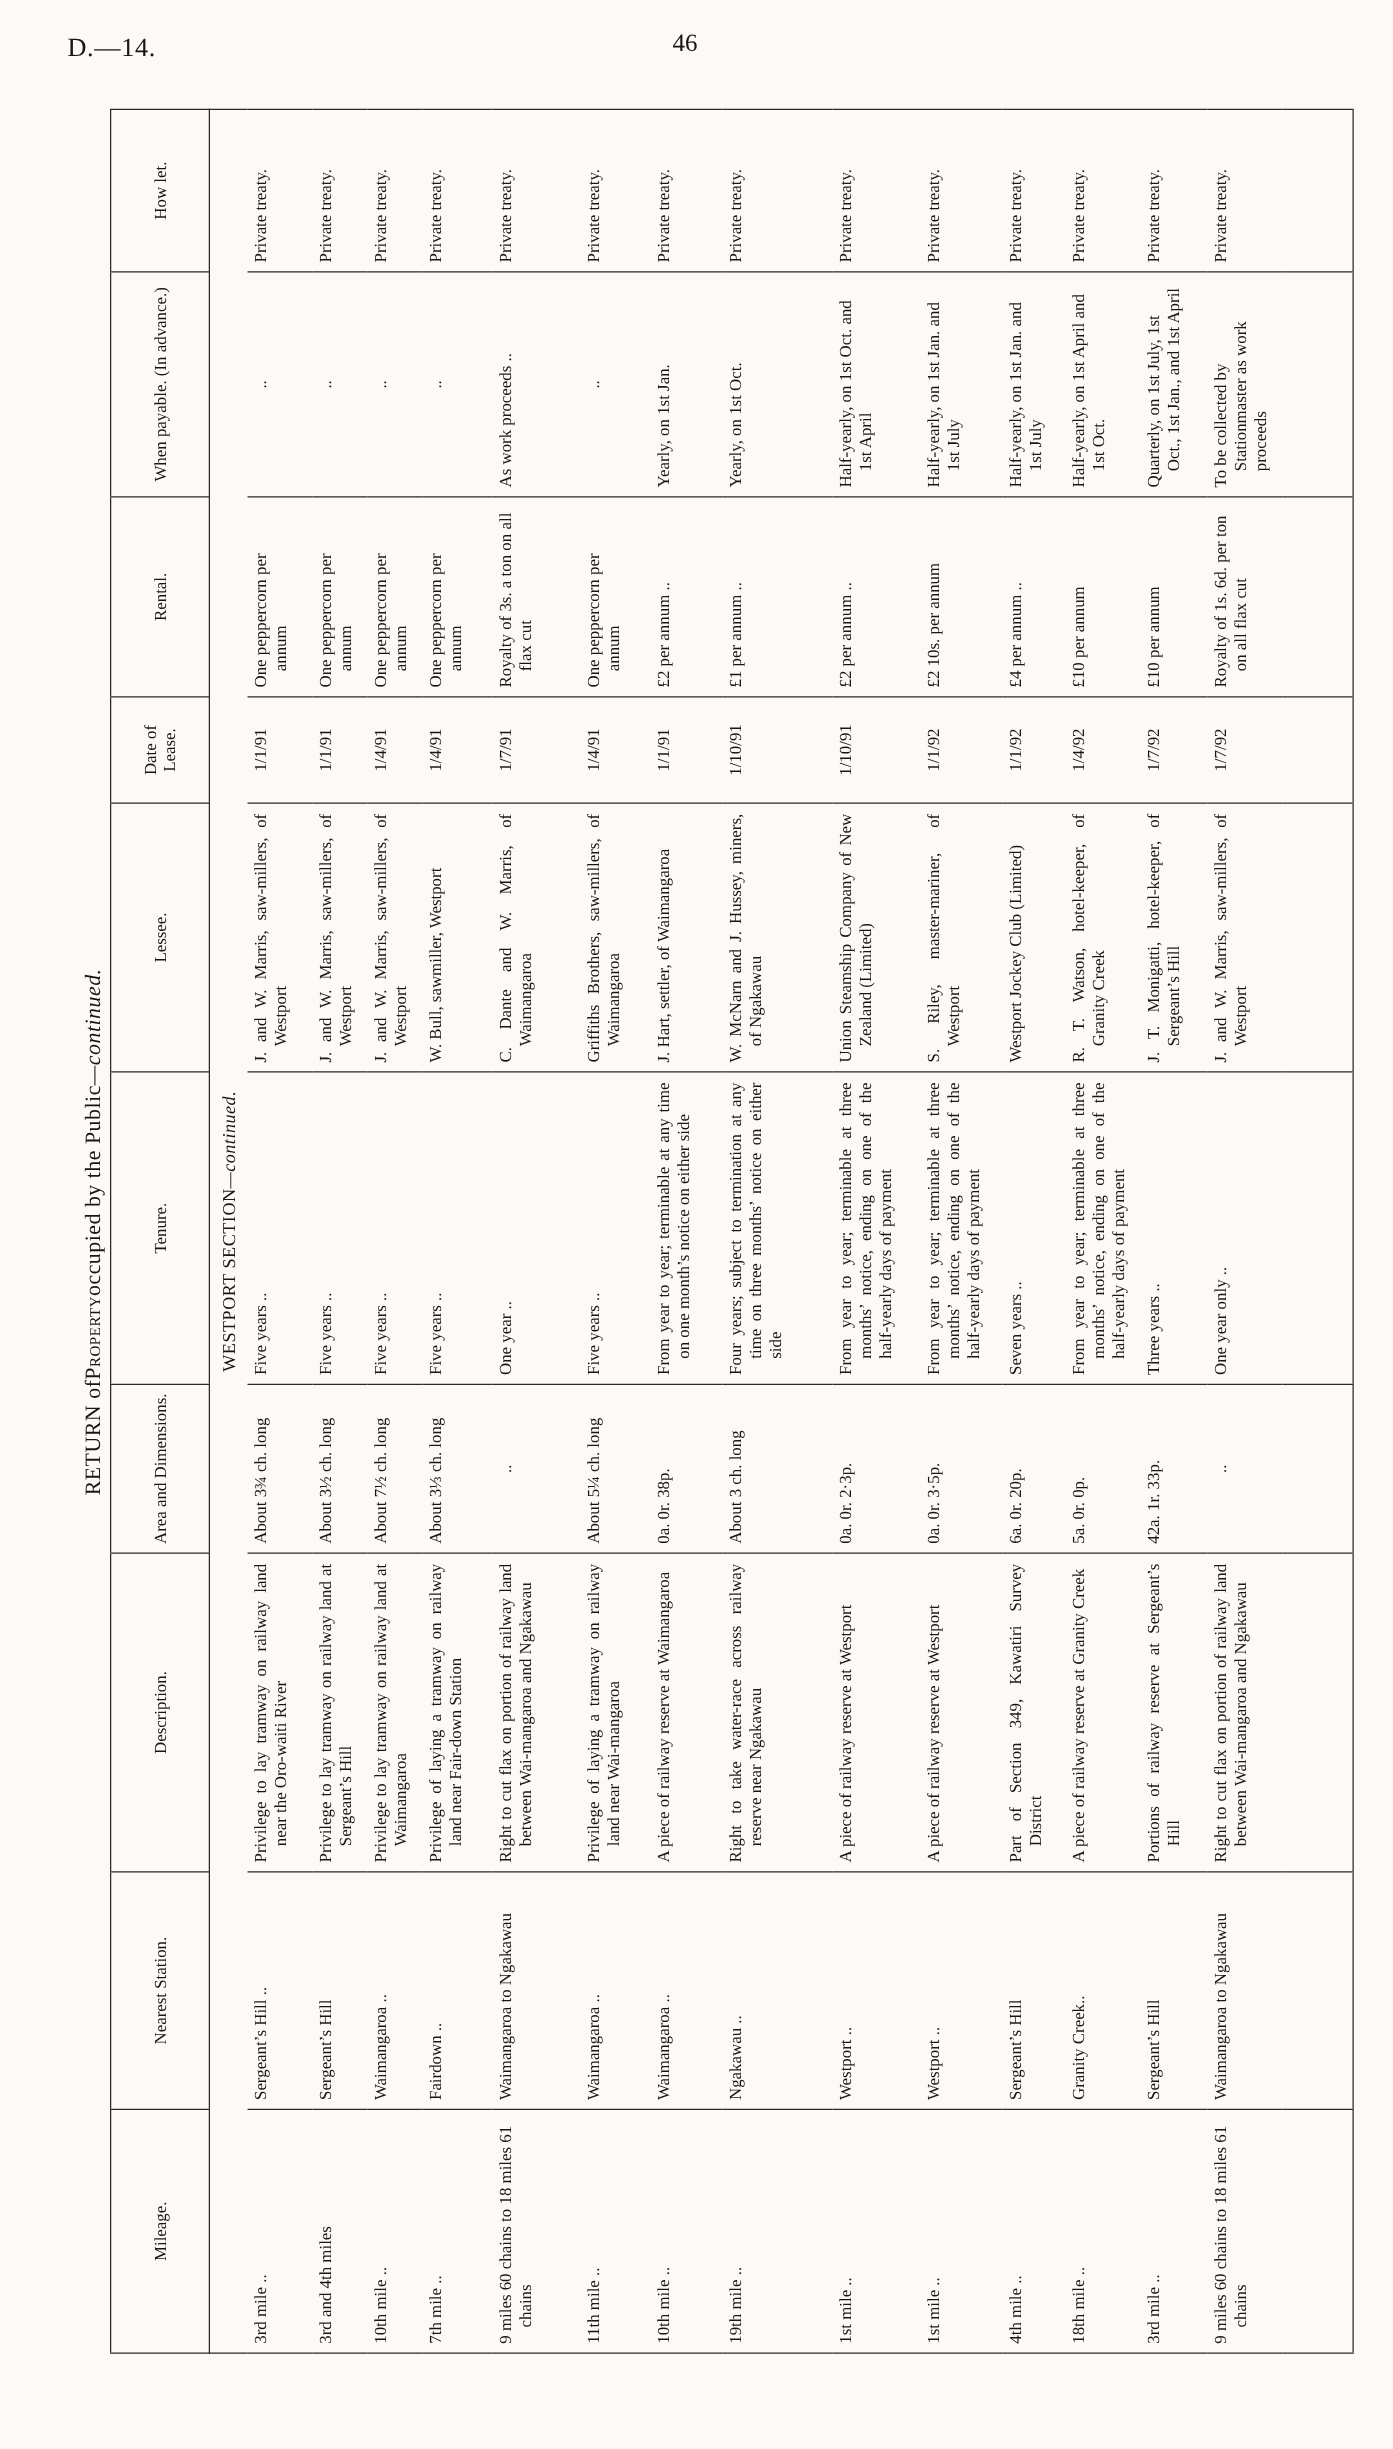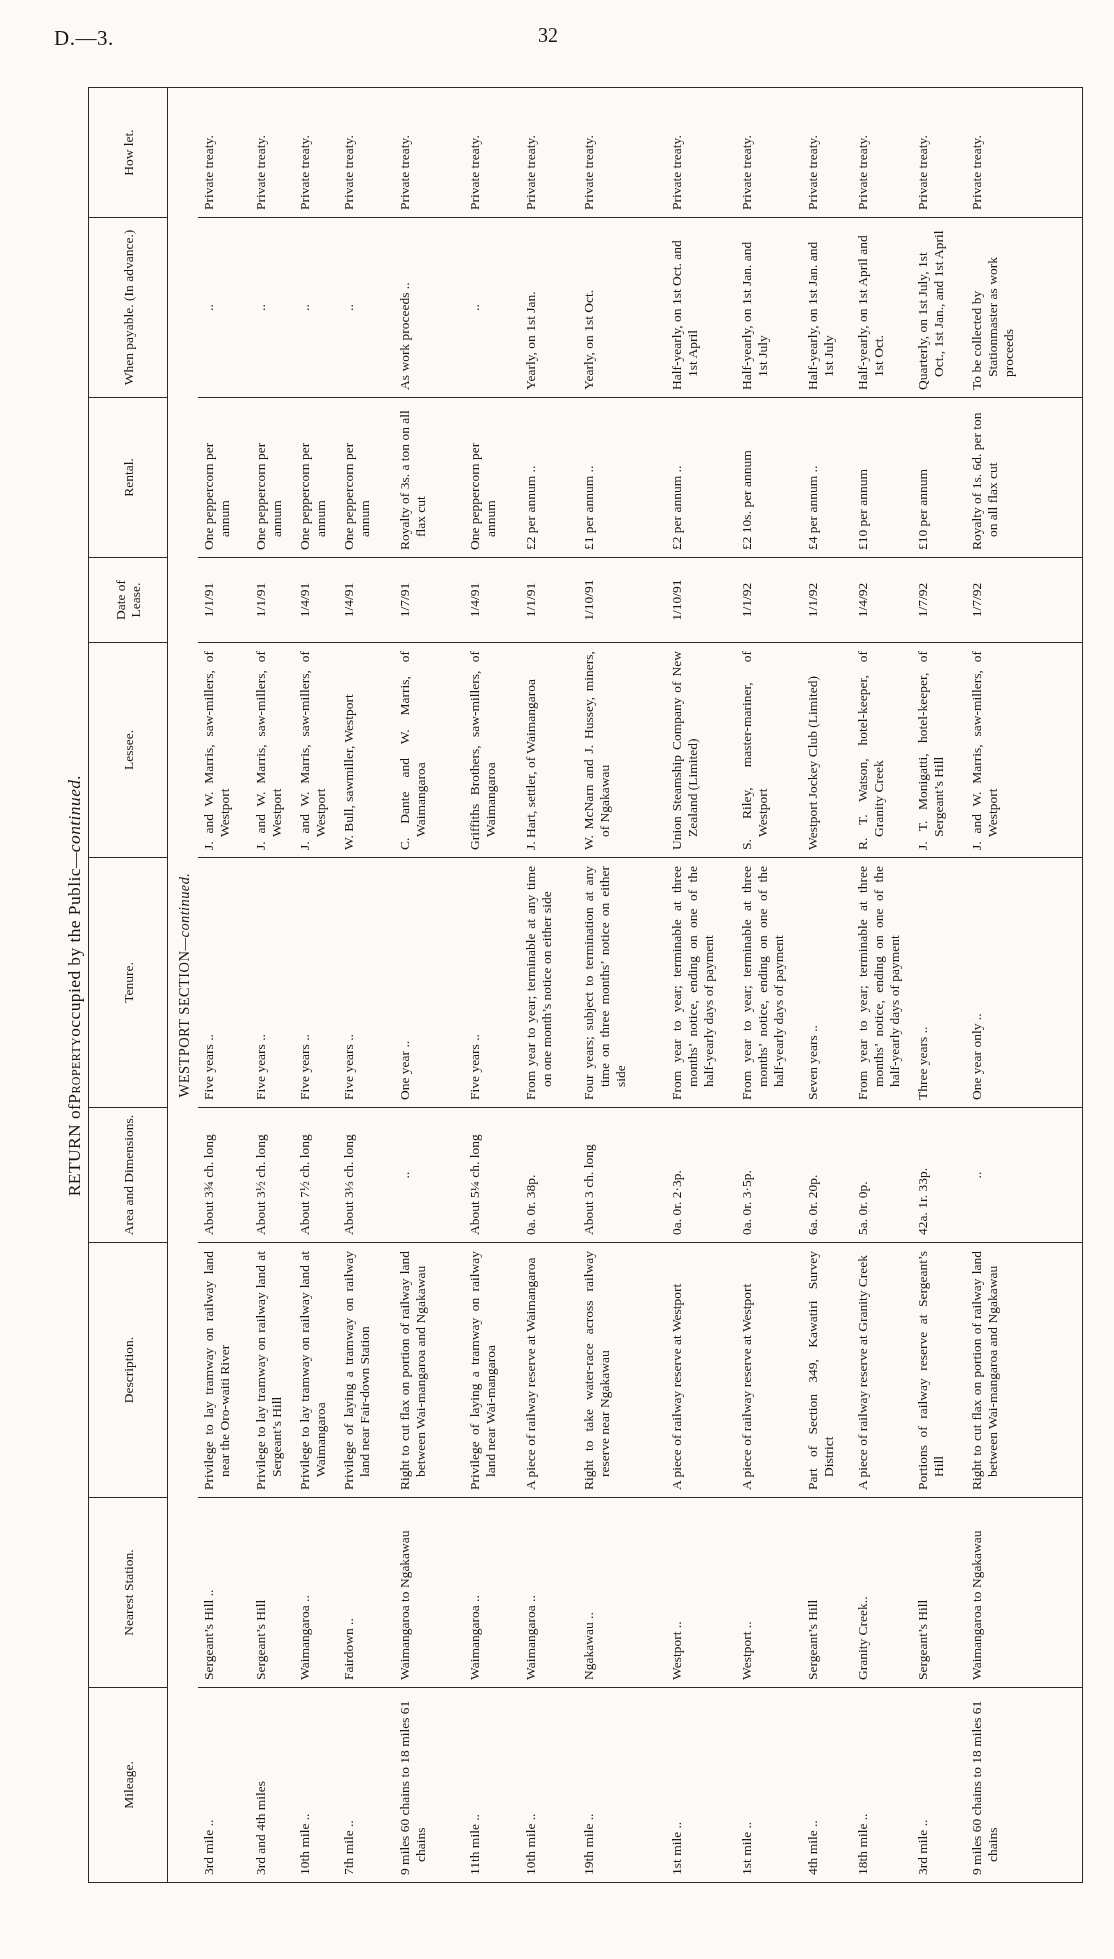--- a/index.html
+++ b/index.html
@@ -51,22 +51,22 @@
   }
   tr.section-row .it{font-style:italic;}
   td.h{padding-left:20px;text-indent:-13px;}          
   td.j{text-align:justify;}
   td.c{text-align:center;text-indent:0;padding-left:4px;padding-right:4px;}
   tr.filler td{border-bottom:none;}
 </style>
 </head>
 <body>
 
-<div class="doc-ref">D.—3.</div>
-<div class="page-num">32</div>
+<div class="doc-ref">D.—14.</div>
+<div class="page-num">46</div>
 
 <div class="rot">
   <div class="sheet-title">
     <span>RETURN of </span>
       <span class="sc">Property</span>
       <span> occupied by the Public</span>
       <span class="it">—continued.</span>
   </div>
 
   <table>

